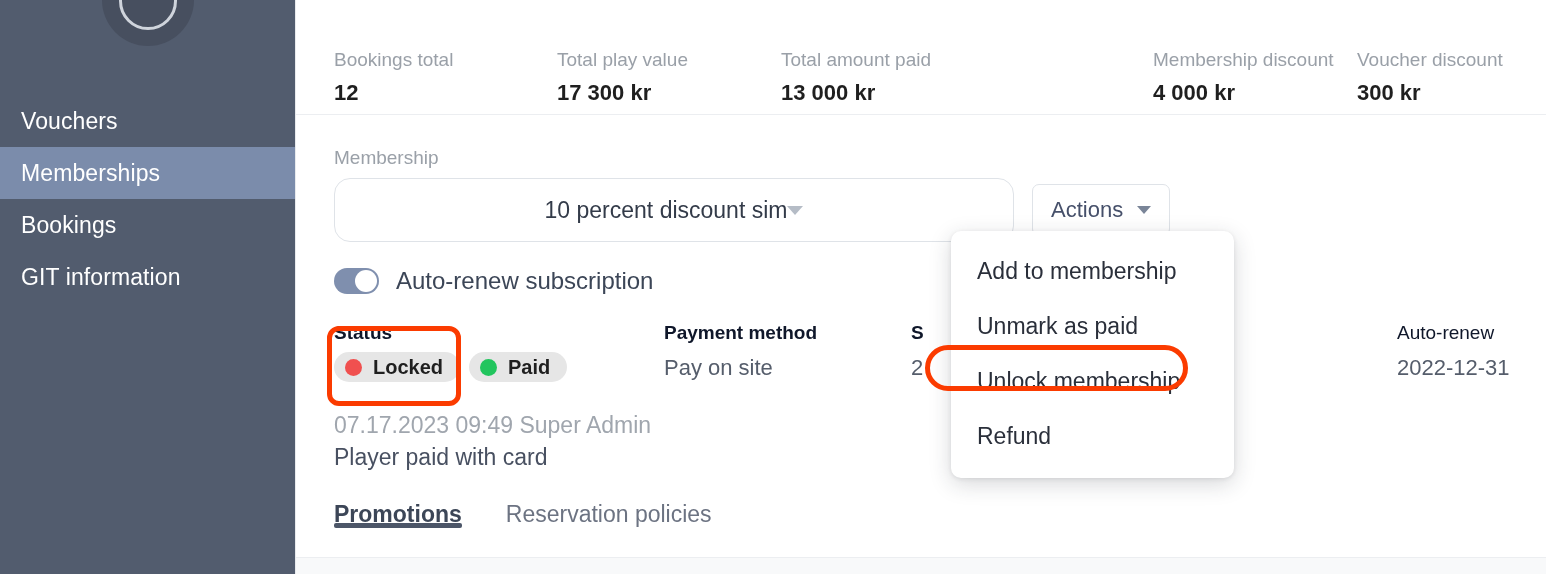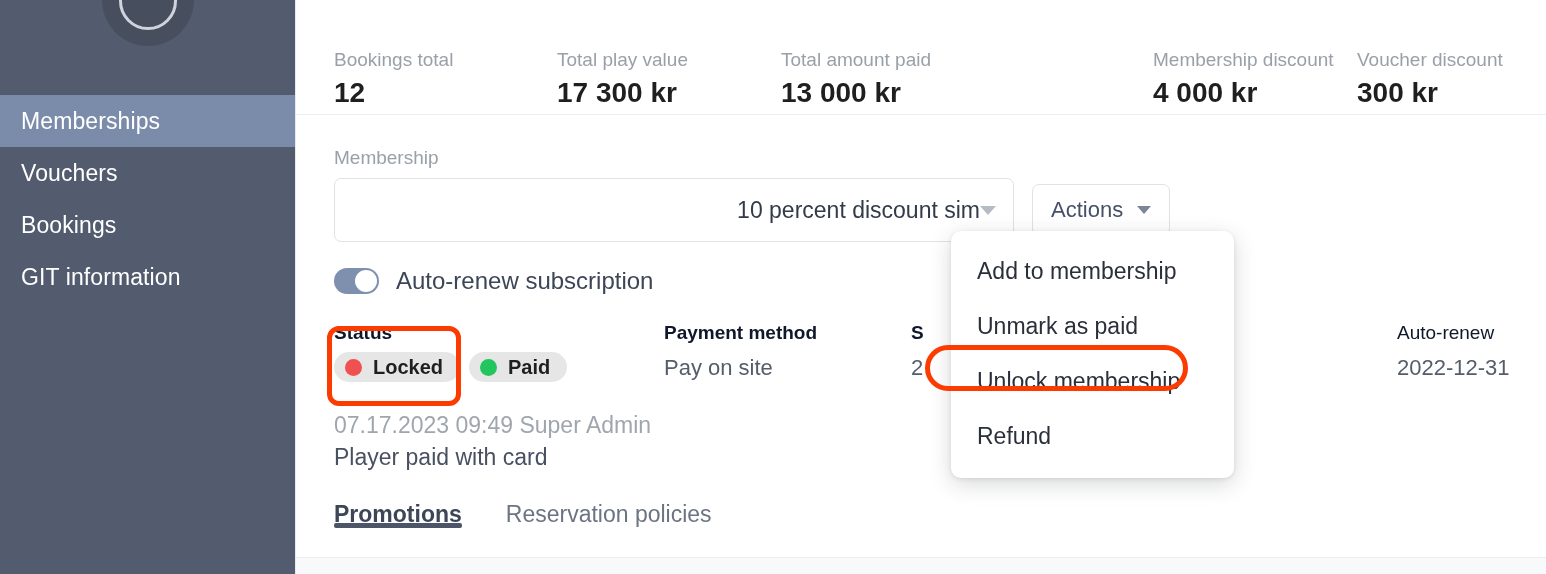--- a/index.html
+++ b/index.html
@@ -108,21 +108,21 @@
   .stat:nth-child(2) { width: 224px; }
   .stat:nth-child(3) { width: 372px; }
   .stat:nth-child(4) { width: 204px; }
   .stat-label {
     font-size: 19px;
     color: #9aa0a8;
     line-height: 24px;
     white-space: nowrap;
   }
   .stat-value {
-    font-size: 28px;
+    font-size: 22px;
     font-weight: bold;
     color: #1f1f1f;
     line-height: 30px;
     margin-top: 6px;
     white-space: nowrap;
   }
 
   
   .content {
     padding: 0 0 0 38px;
@@ -139,25 +139,25 @@
   .row-select {
     display: flex;
     align-items: center;
     margin-top: 9px;
     gap: 18px;
   }
   .select {
     width: 680px;
     height: 64px;
     border: 1px solid #dfe3e8;
-    border-radius: 7px;
+    border-radius: 16px;
     background: #fff;
     display: flex;
     align-items: center;
-    justify-content: flex-end;
+    justify-content: center;
     padding: 0 17px 0 17px;
     box-sizing: border-box;
     cursor: pointer;
   }
   .select-value {
     font-size: 23px;
     color: #333b49;
   }
   .caret {
     width: 0; height: 0;
@@ -380,25 +380,25 @@
 
 <div class="app">
 
   <div class="sidebar">
     <div class="avatar-wrap">
       <div class="avatar">
         <div class="avatar-ring"></div>
       </div>
     </div>
     <div class="nav">
+      <div class="nav-item">
+        <span>Vouchers</span>
+      </div>
       <div class="nav-item active">
         <span>Memberships</span>
-      </div>
-      <div class="nav-item">
-        <span>Vouchers</span>
       </div>
       <div class="nav-item">
         <span>Bookings</span>
       </div>
       <div class="nav-item">
         <span>GIT information</span>
       </div>
     </div>
   </div>
 

